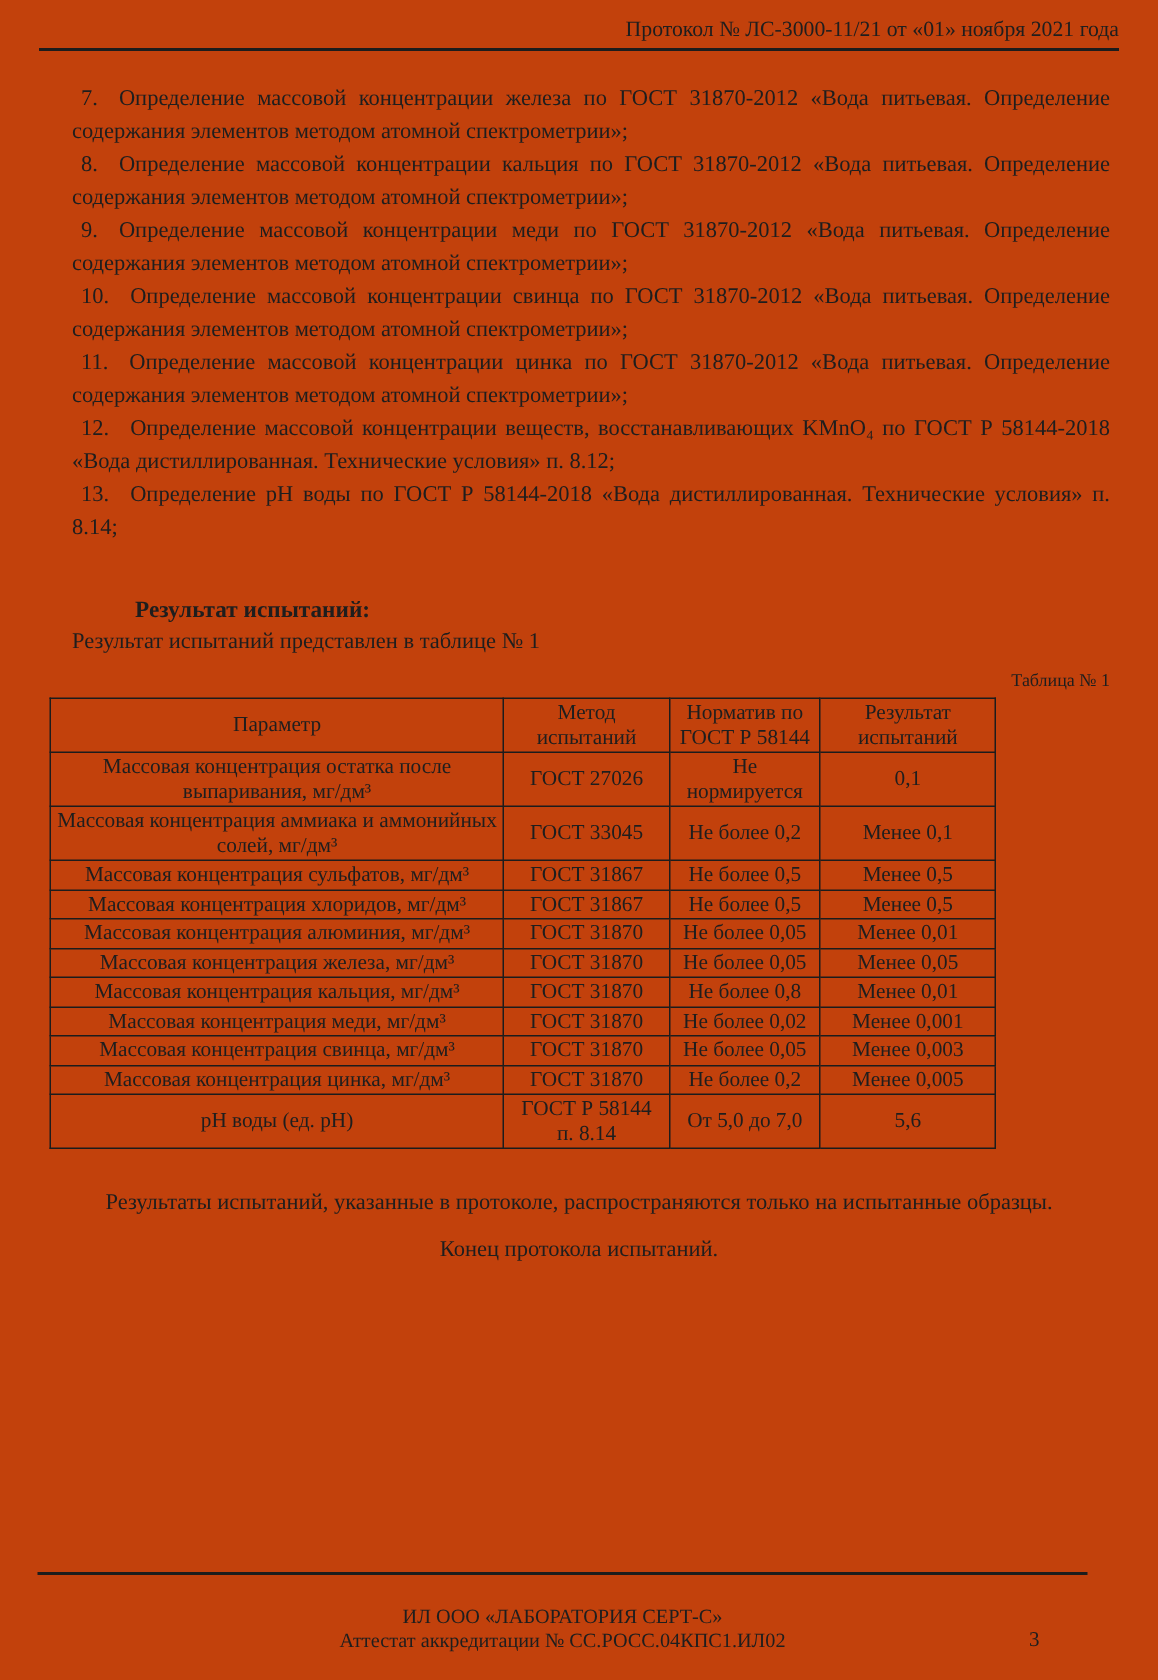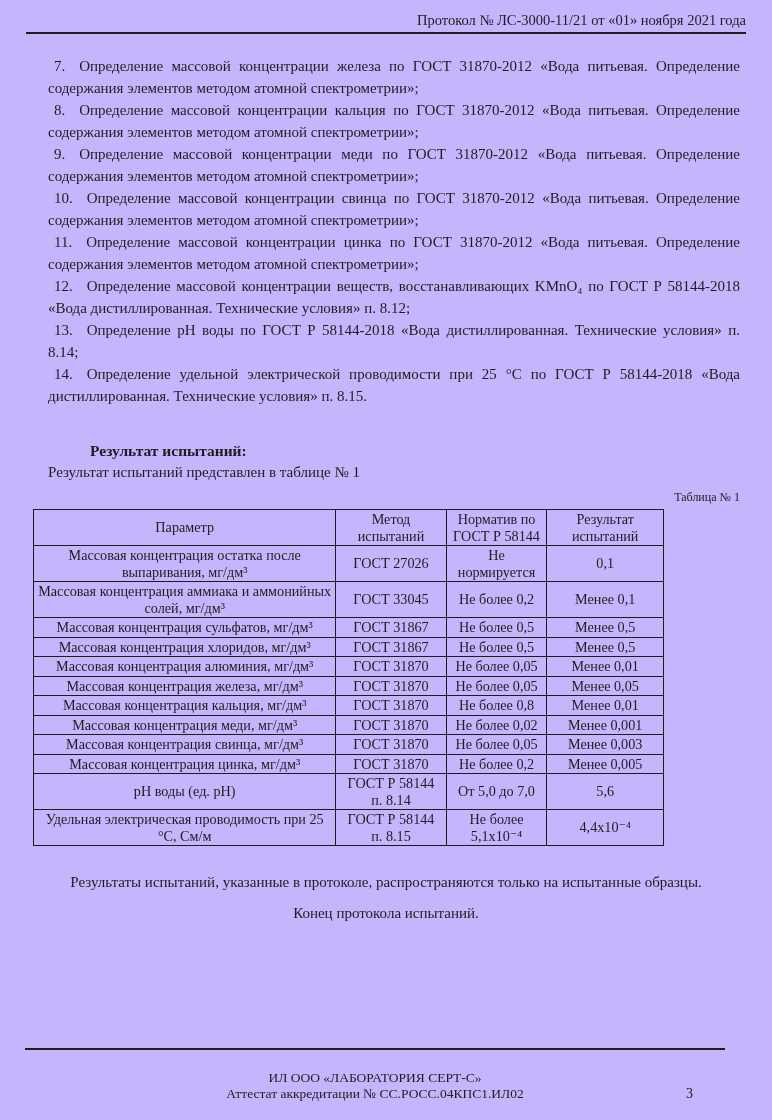--- a/index.html
+++ b/index.html
@@ -1,19 +1,19 @@
 <!DOCTYPE html>
 <html lang="ru"><head>
 <meta charset="utf-8">
 <style>
   html,body{margin:0;padding:0;background:#e8e8e8;}
   .page{
     position:relative;
     width:772px;height:1120px;
-    background:#c4b5fd;
+    background:#c2410c;
     font-family:"Liberation Serif","DejaVu Serif",serif;
     color:#1e1e1e;
     overflow:hidden;
     box-sizing:border-box;
   }
   
   .hdr{
     margin:12px 26px 0 26px;
     border-bottom:2px solid #1c1c1c;
     text-align:right;
@@ -109,21 +109,20 @@
   </div>
 
   <div class="methods">
     <p class="m-item"><span class="num">7.</span><span>Определение массовой концентрации железа по ГОСТ 31870-2012 «Вода питьевая. Определение содержания элементов методом атомной спектрометрии»;</span></p>
     <p class="m-item"><span class="num">8.</span><span>Определение массовой концентрации кальция по ГОСТ 31870-2012 «Вода питьевая. Определение содержания элементов методом атомной спектрометрии»;</span></p>
     <p class="m-item"><span class="num">9.</span><span>Определение массовой концентрации меди по ГОСТ 31870-2012 «Вода питьевая. Определение содержания элементов методом атомной спектрометрии»;</span></p>
     <p class="m-item"><span class="num">10.</span><span>Определение массовой концентрации свинца по ГОСТ 31870-2012 «Вода питьевая. Определение содержания элементов методом атомной спектрометрии»;</span></p>
     <p class="m-item"><span class="num">11.</span><span>Определение массовой концентрации цинка по ГОСТ 31870-2012 «Вода питьевая. Определение содержания элементов методом атомной спектрометрии»;</span></p>
     <p class="m-item"><span class="num">12.</span><span>Определение массовой концентрации веществ, восстанавливающих KMnO₄ по ГОСТ Р 58144-2018 «Вода дистиллированная. Технические условия» п. 8.12;</span></p>
     <p class="m-item"><span class="num">13.</span><span>Определение pH воды по ГОСТ Р 58144-2018 «Вода дистиллированная. Технические условия» п. 8.14;</span></p>
-    <p class="m-item"><span class="num">14.</span><span>Определение удельной электрической проводимости при 25 °С по ГОСТ Р 58144-2018 «Вода дистиллированная. Технические условия» п. 8.15.</span></p>
   </div>
 
   <div class="res-head">Результат испытаний:</div>
   <div class="res-intro">Результат испытаний представлен в таблице № 1</div>
   <div class="tbl-caption">Таблица № 1</div>
 
   <table class="results">
     <colgroup>
         <col class="c1">
         <col class="c2">
@@ -196,26 +195,20 @@
       <td>ГОСТ 31870</td>
       <td>Не более 0,2</td>
       <td>Менее 0,005</td>
     </tr>
     <tr>
       <td>pH воды (ед. pH)</td>
       <td>ГОСТ Р 58144 п. 8.14</td>
       <td>От 5,0 до 7,0</td>
       <td>5,6</td>
     </tr>
-    <tr>
-      <td>Удельная электрическая проводимость при 25 °С, См/м</td>
-      <td>ГОСТ Р 58144 п. 8.15</td>
-      <td>Не более 5,1x10⁻⁴</td>
-      <td>4,4x10⁻⁴</td>
-    </tr>
   </tbody>
     </table>
 
   <div class="disclaimer">Результаты испытаний, указанные в протоколе, распространяются только на испытанные образцы.</div>
   <div class="end-line">Конец протокола испытаний.</div>
 
   <div class="footer">
     <div>ИЛ ООО «ЛАБОРАТОРИЯ СЕРТ-С»</div>
     <div>Аттестат аккредитации № СС.РОСС.04КПС1.ИЛ02</div>
     <span class="pagenum">3</span>

